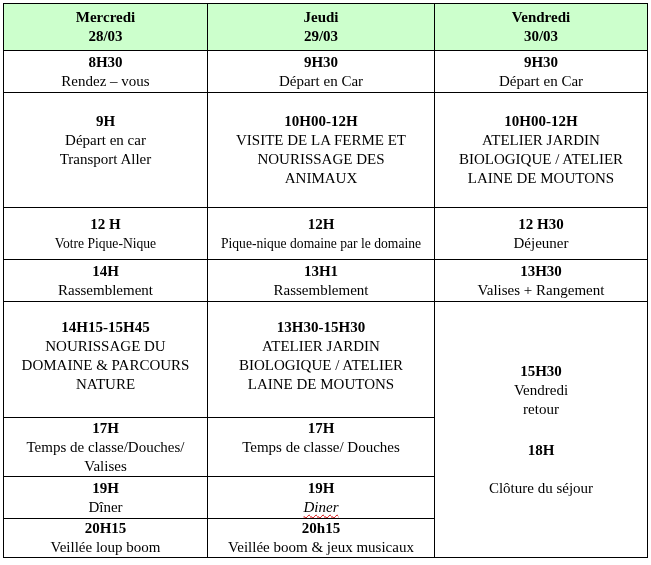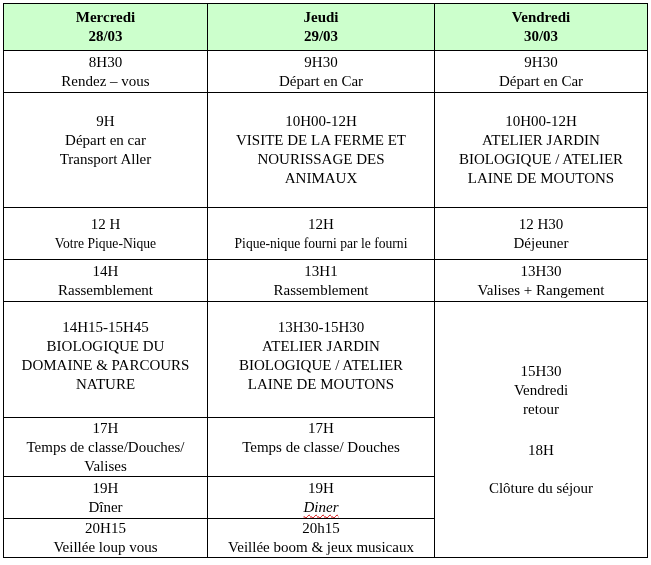--- a/index.html
+++ b/index.html
@@ -31,21 +31,21 @@
     font-size: 15px;
     line-height: 19px;
     overflow: hidden;
   }
   th {
     background: #CCFFCC;
     font-weight: bold;
     font-size: 15px;
     line-height: 19px;
   }
-  .t { font-weight: normal; display: block; }
+  .t { font-weight: bold; display: block; }
   .d { display: block; }
   .d.small { font-size: 13.6px; text-align: center; }
   .spell {
     text-decoration: underline wavy #d00000;
     text-decoration-thickness: 1px;
     text-underline-offset: 2px;
     font-style: italic;
   }
   td.merged {
     vertical-align: top;
@@ -117,21 +117,21 @@
       </td>
     </tr>
 
     <tr style="height:52px">
       <td>
         <span class="t">12 H</span>
         <span class="d small">Votre Pique-Nique</span>
       </td>
       <td>
         <span class="t">12H</span>
-        <span class="d small">Pique-nique fourni par le fourni</span>
+        <span class="d small">Pique-nique domaine par le domaine</span>
       </td>
       <td>
         <span class="t">12 H30</span>
         <span class="d">Déjeuner</span>
       </td>
     </tr>
 
     <tr style="height:42px">
       <td>
         <span class="t">14H</span>
@@ -143,21 +143,21 @@
       </td>
       <td>
         <span class="t">13H30</span>
         <span class="d">Valises + Rangement</span>
       </td>
     </tr>
 
     <tr style="height:116px">
       <td>
         <span class="t">14H15-15H45</span>
-        <span class="d">BIOLOGIQUE DU</span>
+        <span class="d">NOURISSAGE DU</span>
         <span class="d">DOMAINE &amp; PARCOURS</span>
         <span class="d">NATURE</span>
         <span class="d" style="height:8px"></span>
       </td>
       <td>
         <span class="t">13H30-15H30</span>
         <span class="d">ATELIER JARDIN</span>
         <span class="d">BIOLOGIQUE / ATELIER</span>
         <span class="d">LAINE DE MOUTONS</span>
         <span class="d" style="height:8px"></span>
@@ -193,21 +193,21 @@
       </td>
       <td>
         <span class="t">19H</span>
         <span class="d"><span class="spell">Diner</span></span>
       </td>
     </tr>
 
     <tr style="height:28px">
       <td>
         <span class="t">20H15</span>
-        <span class="d">Veillée loup vous</span>
+        <span class="d">Veillée loup boom</span>
       </td>
       <td>
         <span class="t">20h15</span>
         <span class="d">Veillée boom &amp; jeux musicaux</span>
       </td>
     </tr>
   </tbody>
 </table>
 
 </body></html>

